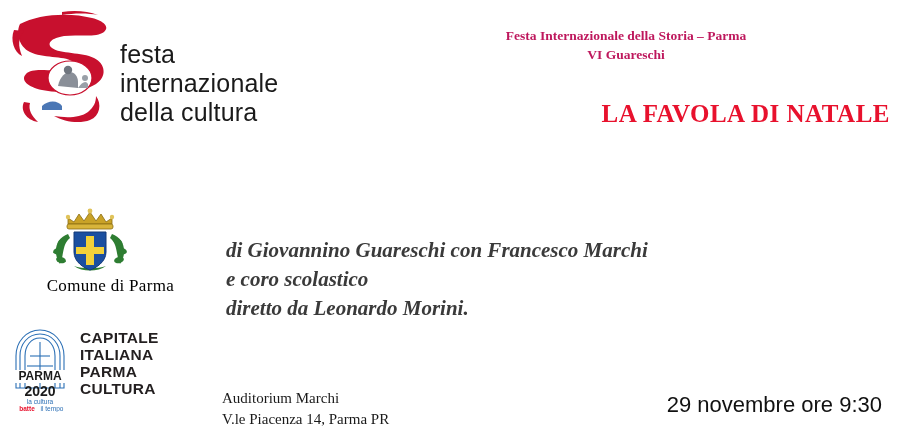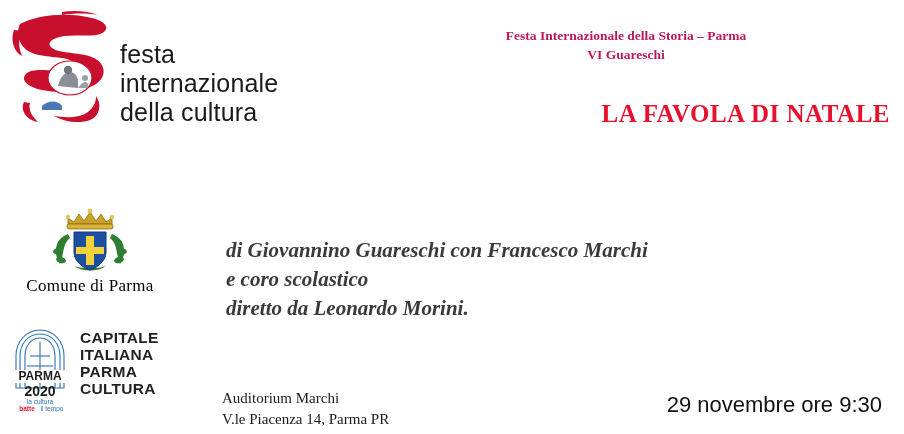--- a/index.html
+++ b/index.html
@@ -59,20 +59,21 @@
     width: 168px;
     height: 66px;
     position: relative;
   }
   .comune-label {
     font-family: "Liberation Serif", serif;
     font-size: 17px;
     color: #000000;
     margin-top: 2px;
     letter-spacing: 0.3px;
+    text-align: right;
   }
 
   
   .capitale-block {
     position: absolute;
     left: 8px;
     top: 326px;
     width: 170px;
     height: 88px;
   }

